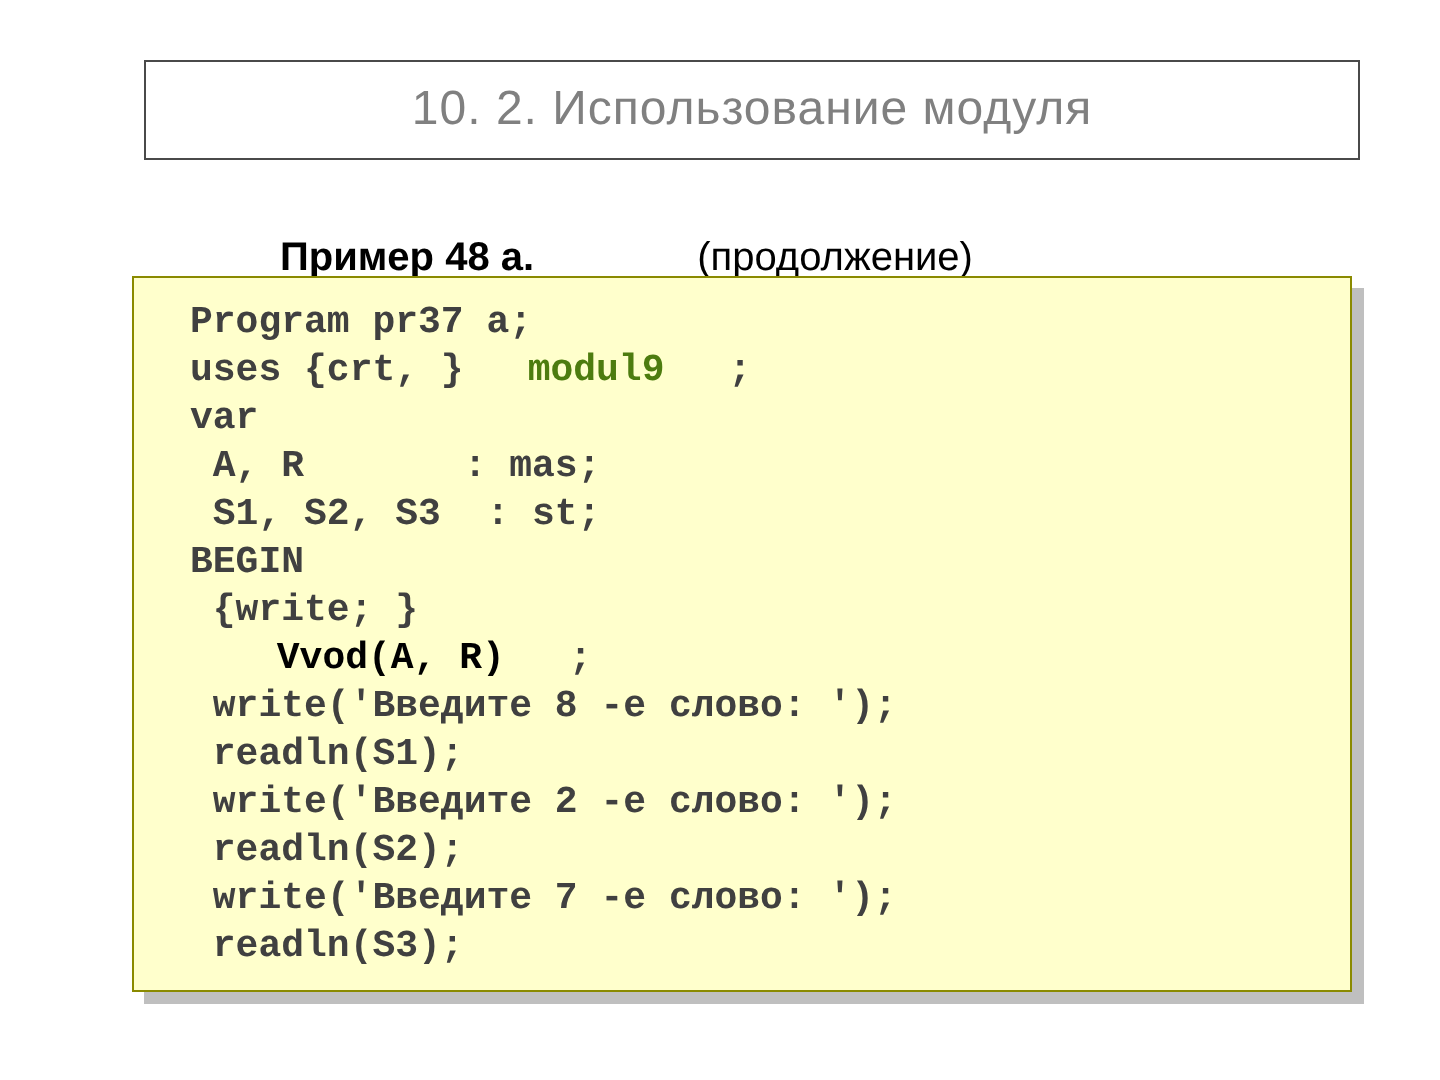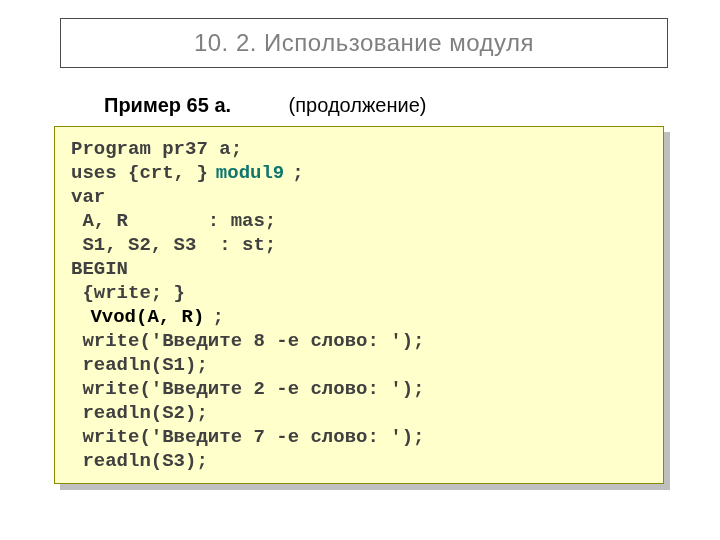--- a/index.html
+++ b/index.html
@@ -1,15 +1,15 @@
 <!DOCTYPE html>
 <html><head>
   <meta charset="utf-8">
   <style>
-    * { margin: 0; padding: 4px; box-sizing: border-box; }
+    * { margin: 0; padding: 16px; box-sizing: border-box; }
     body {
       width: 720px;
       height: 540px;
       background: #ffffff;
       font-family: Arial, sans-serif;
       position: relative;
     }
     .title-box {
       position: absolute;
       top: 14px;
@@ -60,33 +60,33 @@
       background: #ffffcc;
       border: 1px solid #8a8a00;
       padding: 10px 12px;
       font-family: "Courier New", monospace;
       font-size: 19px;
       font-weight: bold;
       line-height: 24px;
       color: #000;
       white-space: pre;
     }
-    .blue { color: #0f766e; }
+    .blue { color: #4d7c0f; }
     .navy { color: #000000; }
     .black { color: #404040; }
   </style>
 </head>
 <body>
 
 <div class="title-box">
   <span class="title-text">10. 2. Использование модуля</span>
 </div>
 
 <div class="subtitle">
-  <span class="subtitle-bold">Пример 65 а.</span><span class="subtitle-normal"> (продолжение)</span>
+  <span class="subtitle-bold">Пример 48 а.</span><span class="subtitle-normal"> (продолжение)</span>
 </div>
 
 <div class="code-shadow"></div>
 
 <div class="code-box"><span class="black">Program pr37 a;</span>
 <span class="black">uses {crt, }</span><span class="blue">modul9</span><span class="black">;</span>
 <span class="black">var</span>
 <span class="black"> A, R       : mas;</span>
 <span class="black"> S1, S2, S3  : st;</span>
 <span class="black">BEGIN</span>

